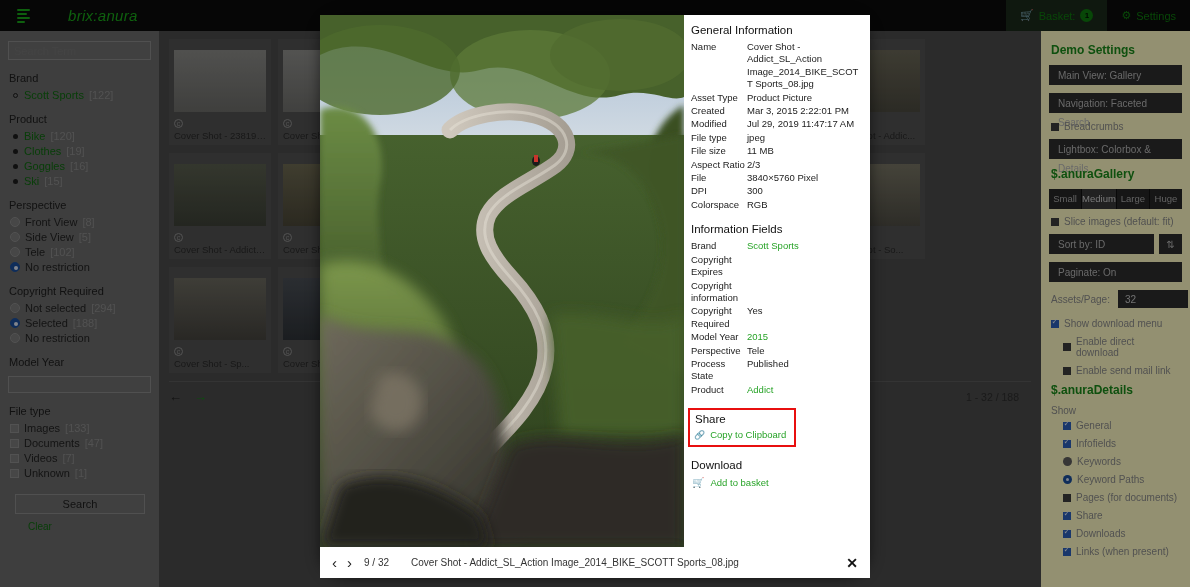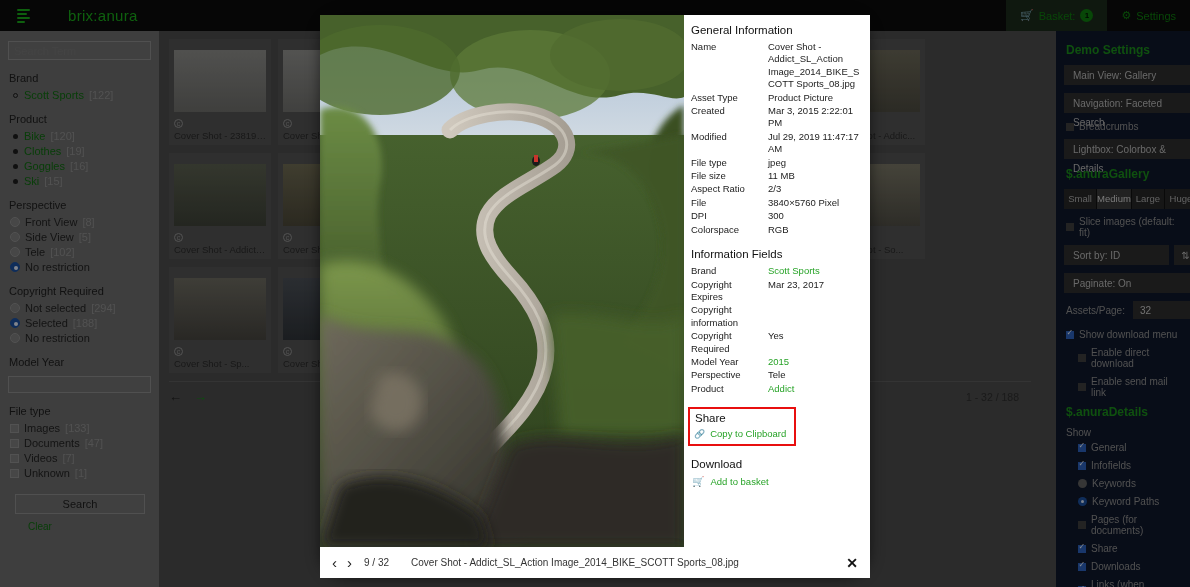--- a/index.html
+++ b/index.html
@@ -23,20 +23,21 @@
   .burger { width: 46px; display: flex; align-items: center; justify-content: center; }
   .burger-ico { display: inline-block; width: 13px; }
   .burger-ico i { display: block; height: 2px; background: #19a519; margin: 2px 0; border-radius: 1px; }
   .burger-ico i:nth-child(1) { width: 13px; }
   .burger-ico i:nth-child(2) { width: 10px; }
   .burger-ico i:nth-child(3) { width: 13px; }
   .burger-ico i:nth-child(4) { width: 8px; }
   .brand-title {
     color: #19a519; font-size: 15px; letter-spacing: .3px;
     margin-left: 22px;
+    font-style: italic;
   }
   .topright { margin-left: auto; display: flex; align-items: center; height: 31px; }
   .tr-item {
     color: #0e7a0e; font-size: 11px; display: flex; align-items: center;
     gap: 5px; padding: 0 14px; height: 31px;
   }
   .tr-item.basket { background: #1b2a1b; }
   .badge-count {
     display: inline-flex; align-items: center; justify-content: center;
     width: 13px; height: 13px; border-radius: 50%;
@@ -110,22 +111,22 @@
   }
   .grid-footer { margin-top: 8px; border-top: 1px solid #5b5b5b; padding-top: 7px;
                  display: flex; align-items: center; }
   .arrow { font-size: 13px; margin-right: 12px; }
   .arrow.back { color: #1d1d1d; }
   .arrow.fwd { color: #16881a; }
   .pager-count { margin-left: auto; font-size: 10.5px; color: #2e2e2e; padding-right: 12px; }
 
   
   .settings {
-    position: absolute; top: 31px; right: 0; width: 134px; bottom: 0;
-    background: #0f172a; padding: 8px 12px 0 8px; color: #8c8c8c; font-size: 10px;
+    position: absolute; top: 31px; right: 0; width: 149px; bottom: 0;
+    background: #fef9c3; padding: 8px 12px 0 8px; color: #8c8c8c; font-size: 10px;
   }
   .set-h { color: #1a8a1a; font-size: 12px; font-weight: bold; margin: 4px 0 8px 2px; }
   .set-btn {
     display: block; width: 133px; height: 20px; line-height: 19px;
     background: #2e2e2e; color: #b5b5b5; font-size: 10px;
     padding-left: 9px; margin-bottom: 8px; border: none; text-align: left;
     font-family: "Liberation Sans", sans-serif;
   }
   .set-row { display: flex; align-items: center; gap: 5px; margin: 3px 0 7px 2px; }
   .set-cb { width: 8px; height: 8px; background: #3d3d3d; flex: 0 0 auto; }
@@ -178,21 +179,21 @@
     width: 364px; position: relative; overflow: hidden;
     background: #24331c;
   }
   .lb-photo { position: absolute; inset: 0; }
   .lb-details {
     flex: 1; background: #fff; padding: 8px 8px 0 7px;
     font-size: 9.5px; color: #222; overflow: hidden;
   }
   .sec-title { font-size: 11.5px; color: #111; margin: 1px 0 5px 0; }
   .sec-title.spaced { margin-top: 12px; }
-  .kv { display: flex; margin-bottom: 1px; line-height: 12.4px; gap: 21px; }
+  .kv { display: flex; margin-bottom: 1px; line-height: 12.4px; }
   .kv .k { width: 56px; flex: 0 0 56px; color: #222; }
   .kv .v { flex: 1; color: #222; word-break: break-word; }
   .kv .v.green { color: #27a327; }
   .redbox {
     border: 2px solid #e80f0f; padding: 3px 5px 5px 4px; margin: 12px 0 0 -3px;
     width: 108px;
   }
   .redbox .sec-title { margin: 0 0 4px 1px; }
   .linkline { display: flex; align-items: center; gap: 5px; color: #27a327; font-size: 9.5px; }
   .linkline .ico { color: #333; font-size: 9px; }
@@ -660,36 +661,39 @@
         </div>
 
         <div class="sec-title spaced">Information Fields</div>
 
         <div class="kv">
           <span class="k">Brand</span>
           <span class="v green">Scott Sports</span>
         </div>
         <div class="kv">
           <span class="k">Copyright Expires</span>
-          <span class="v">Mar 23, 2017</span>
         </div>
         <div class="kv">
           <span class="k">Copyright information</span>
         </div>
         <div class="kv">
           <span class="k">Copyright Required</span>
           <span class="v">Yes</span>
         </div>
         <div class="kv">
           <span class="k">Model Year</span>
           <span class="v green">2015</span>
         </div>
         <div class="kv">
           <span class="k">Perspective</span>
           <span class="v">Tele</span>
+        </div>
+        <div class="kv">
+          <span class="k">Process State</span>
+          <span class="v">Published</span>
         </div>
         <div class="kv">
           <span class="k">Product</span>
           <span class="v green">Addict</span>
         </div>
 
         <div class="redbox">
           <div class="sec-title">Share</div>
           <div class="linkline">
             <span class="ico">🔗</span>

